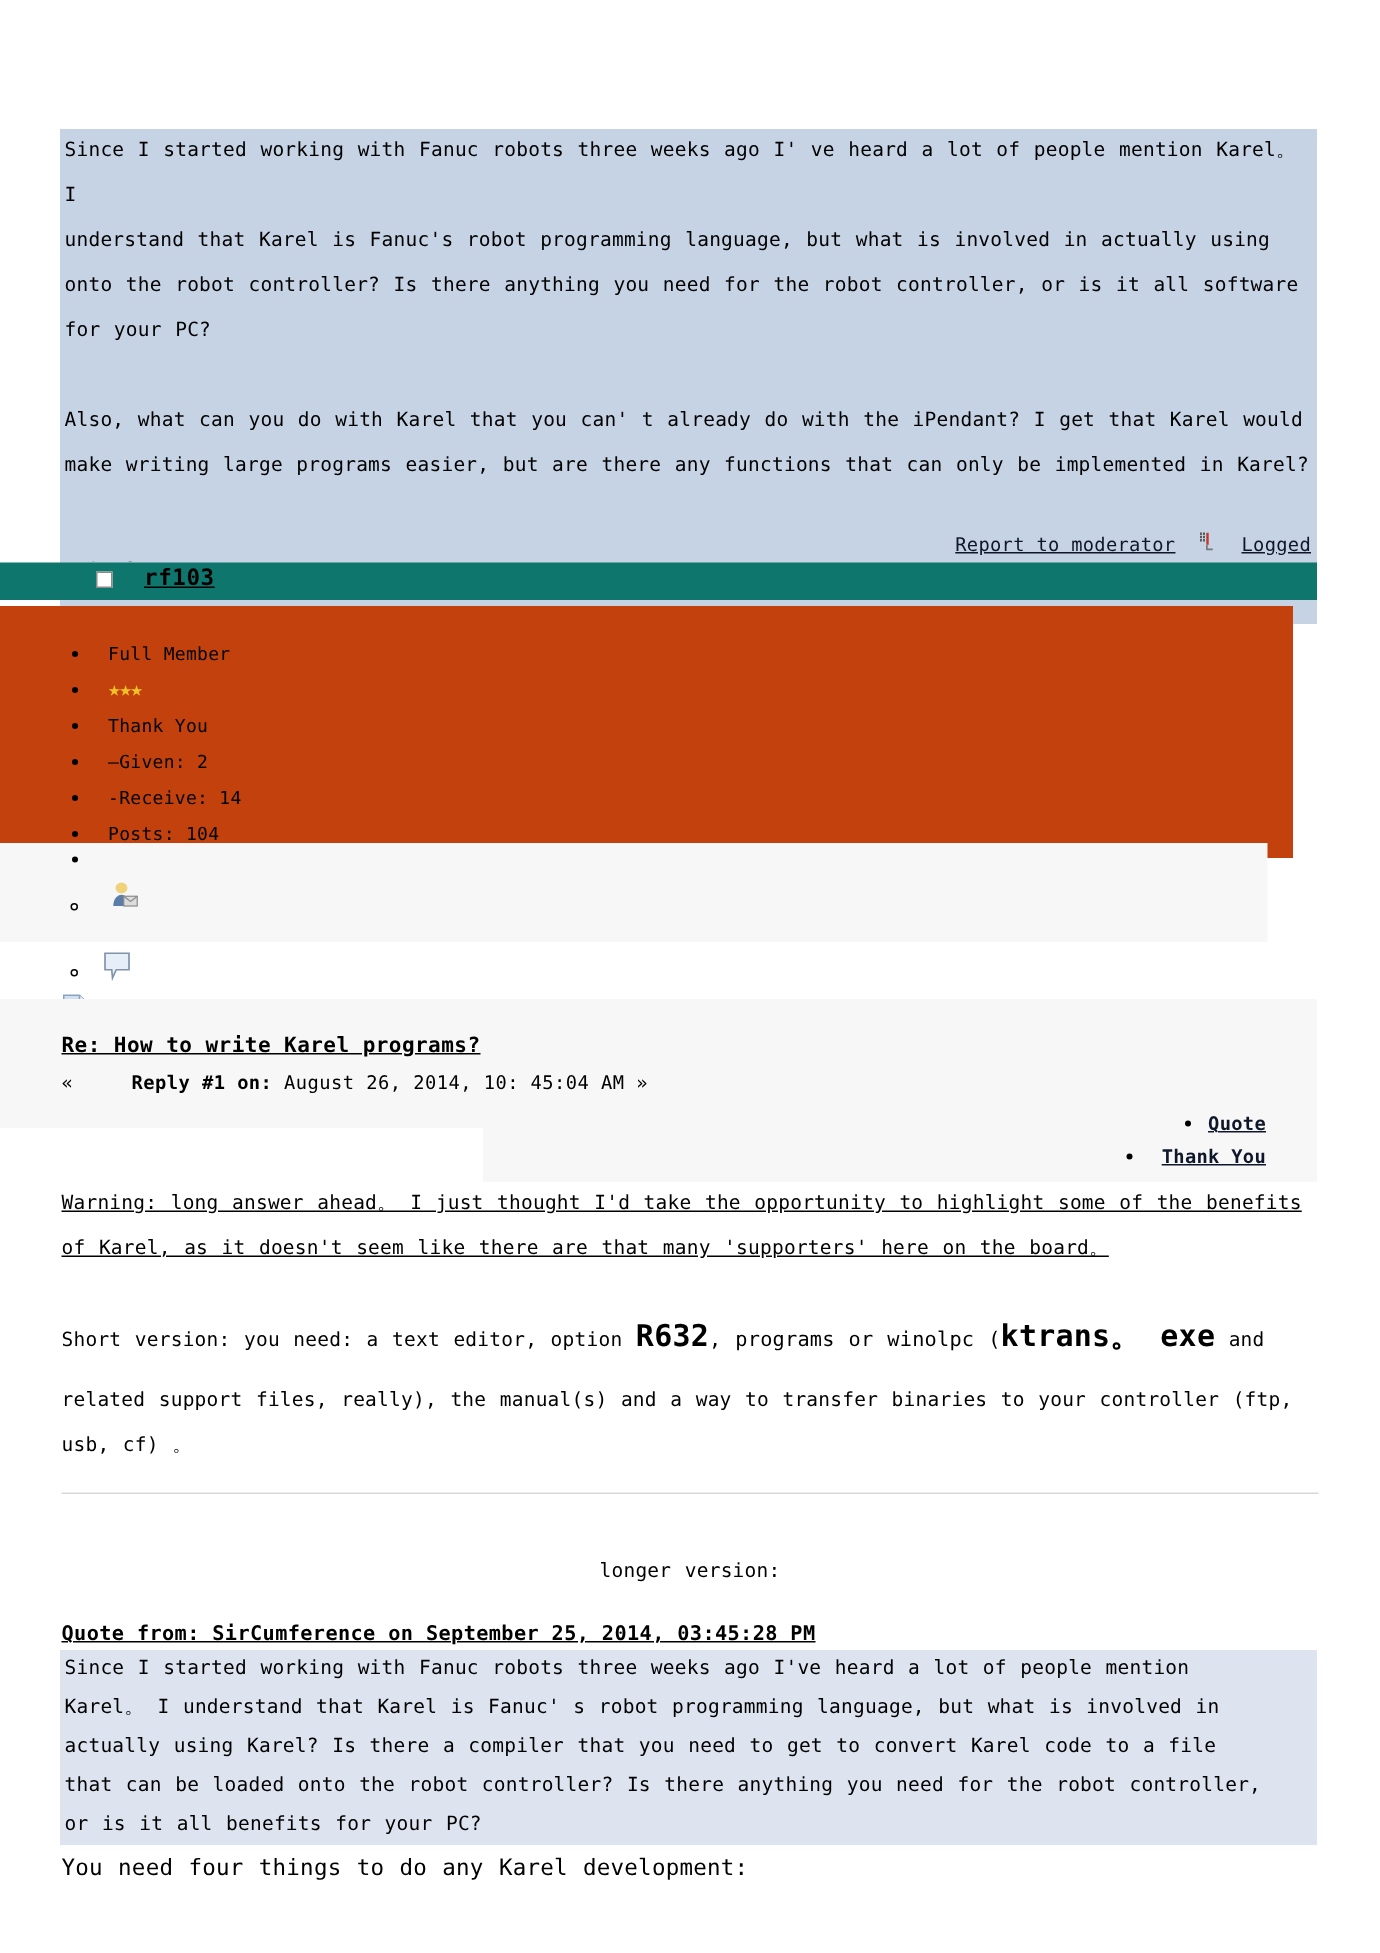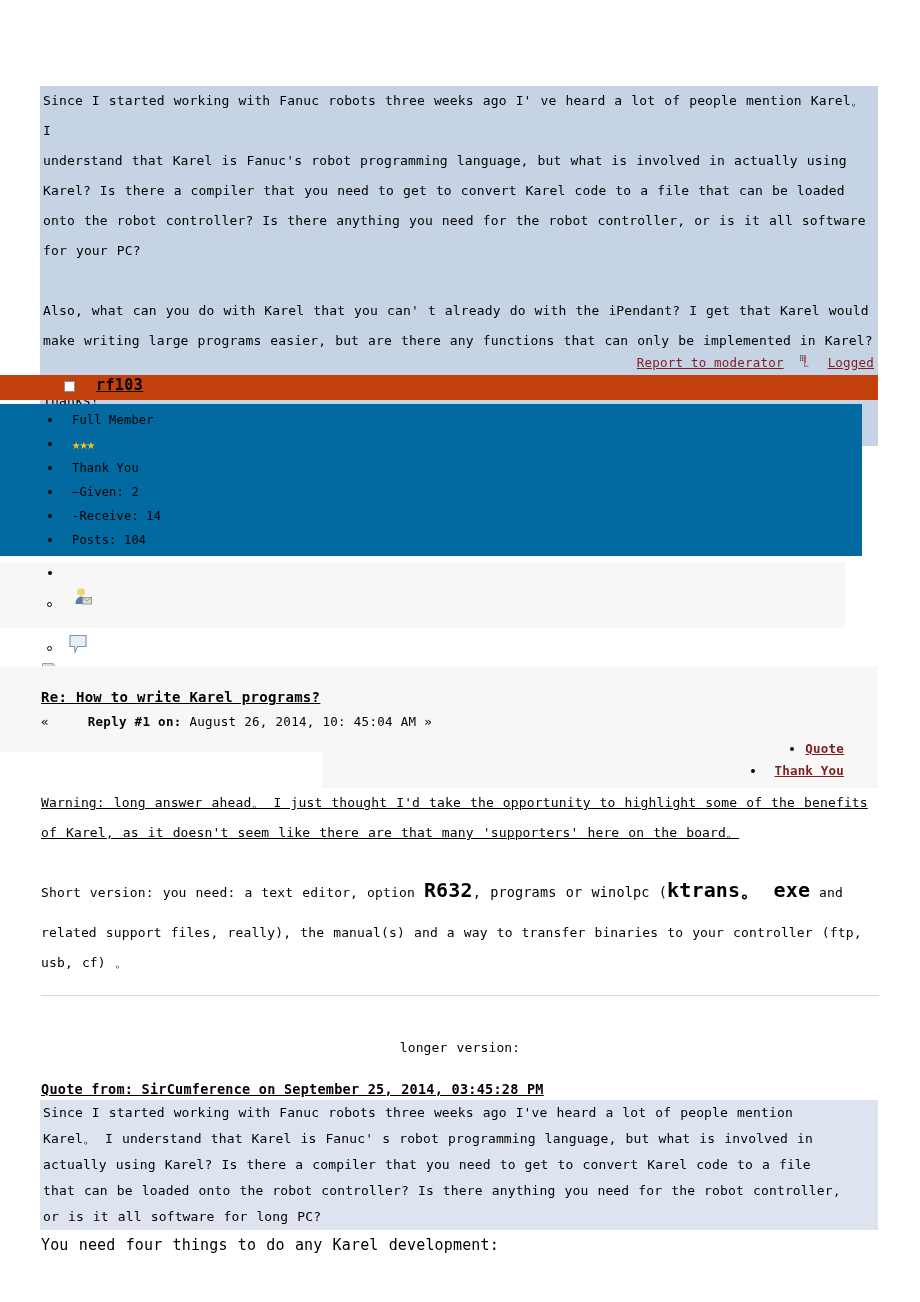--- a/index.html
+++ b/index.html
@@ -67,41 +67,41 @@
   .op-footer-inner {
     display: flex;
     justify-content: flex-end;
     align-items: center;
     height: 24px;
     gap: 14px;
     padding-right: 4px;
   }
   .lnk {
     text-decoration: underline;
-    color: #7f1d1d;
+    color: #0f172a;
     font-size: 12.5px;
     cursor: pointer;
     letter-spacing: 0.2px;
   }
   .logged-icon {
     display: inline-block;
     width: 16px;
     height: 16px;
     position: relative;
     vertical-align: middle;
   }
 
   
   .user-row {
     position: absolute;
     top: 375px;
     left: 0;
     width: 878px;
     height: 25px;
-    background: #c2410c;
+    background: #0f766e;
   }
   .user-check {
     position: absolute;
     left: 64px;
     top: 6px;
     width: 11px;
     height: 11px;
     border: 1px solid #8a8a8a;
     background: #fff;
     box-sizing: border-box;
@@ -114,22 +114,22 @@
     font-weight: bold;
     text-decoration: underline;
     letter-spacing: 0.4px;
   }
 
   .user-stats {
     position: absolute;
     top: 404px;
     left: 0;
     width: 862px;
-    background: #0369a1;
-    padding-top: 4px;
+    background: #c2410c;
+    padding-top: 20px;
     padding-bottom: 4px;
   }
   .stat-li {
     position: relative;
     height: 24px;
     line-height: 24px;
     font-size: 12px;
     padding-left: 72px;
     letter-spacing: 0.2px;
   }
@@ -320,21 +320,20 @@
 </head>
 <body>
 
 <div class="page">
 
   <div class="doc-header">(完整版)How to write Karel programs</div>
 
   <div class="op-panel">
     <div class="op-para">Since I started working with Fanuc robots three weeks ago I' ve heard a lot of people mention Karel。 I</div>
     <div class="op-para">understand that Karel is Fanuc's robot programming language,  but what is involved in actually using</div>
-    <div class="op-para">Karel? Is there a compiler that you need to get to convert Karel code to a file that can be loaded</div>
     <div class="op-para">onto the robot controller? Is there anything you need for the robot controller,  or is it all software</div>
     <div class="op-para">for your PC?</div>
     <div class="op-gap"></div>
     <div class="op-para">Also, what can you do with Karel that you can' t already do with the iPendant? I get that Karel would</div>
     <div class="op-para">make writing large programs easier,  but are there any functions that can only be implemented in Karel?</div>
     <div class="op-gap"></div>
     <div class="op-para">Thanks!</div>
     <div class="op-gap"></div>
   </div>
 
@@ -435,18 +434,18 @@
   <div class="body-text" style="top:1033px;text-align:center;">
     <div class="bline">longer version:</div>
   </div>
 
   <div class="quote-head">Quote from:  SirCumference on September 25,  2014, 03:45:28 PM</div>
   <div class="quote-panel">
     <div class="qline">Since I started working with Fanuc robots three weeks ago I've heard a lot of people mention</div>
     <div class="qline">Karel。 I understand that Karel is Fanuc' s robot programming language, but what is involved in</div>
     <div class="qline">actually using Karel? Is there a compiler that you need to get to convert Karel code to a file</div>
     <div class="qline">that can be loaded onto the robot controller? Is there anything you need for the robot controller,</div>
-    <div class="qline">or is it all software for long PC?</div>
+    <div class="qline">or is it all benefits for your PC?</div>
   </div>
 
   <div class="tail-line">You need four things to do any Karel development:</div>
 
 </div>
 
 </body></html>

